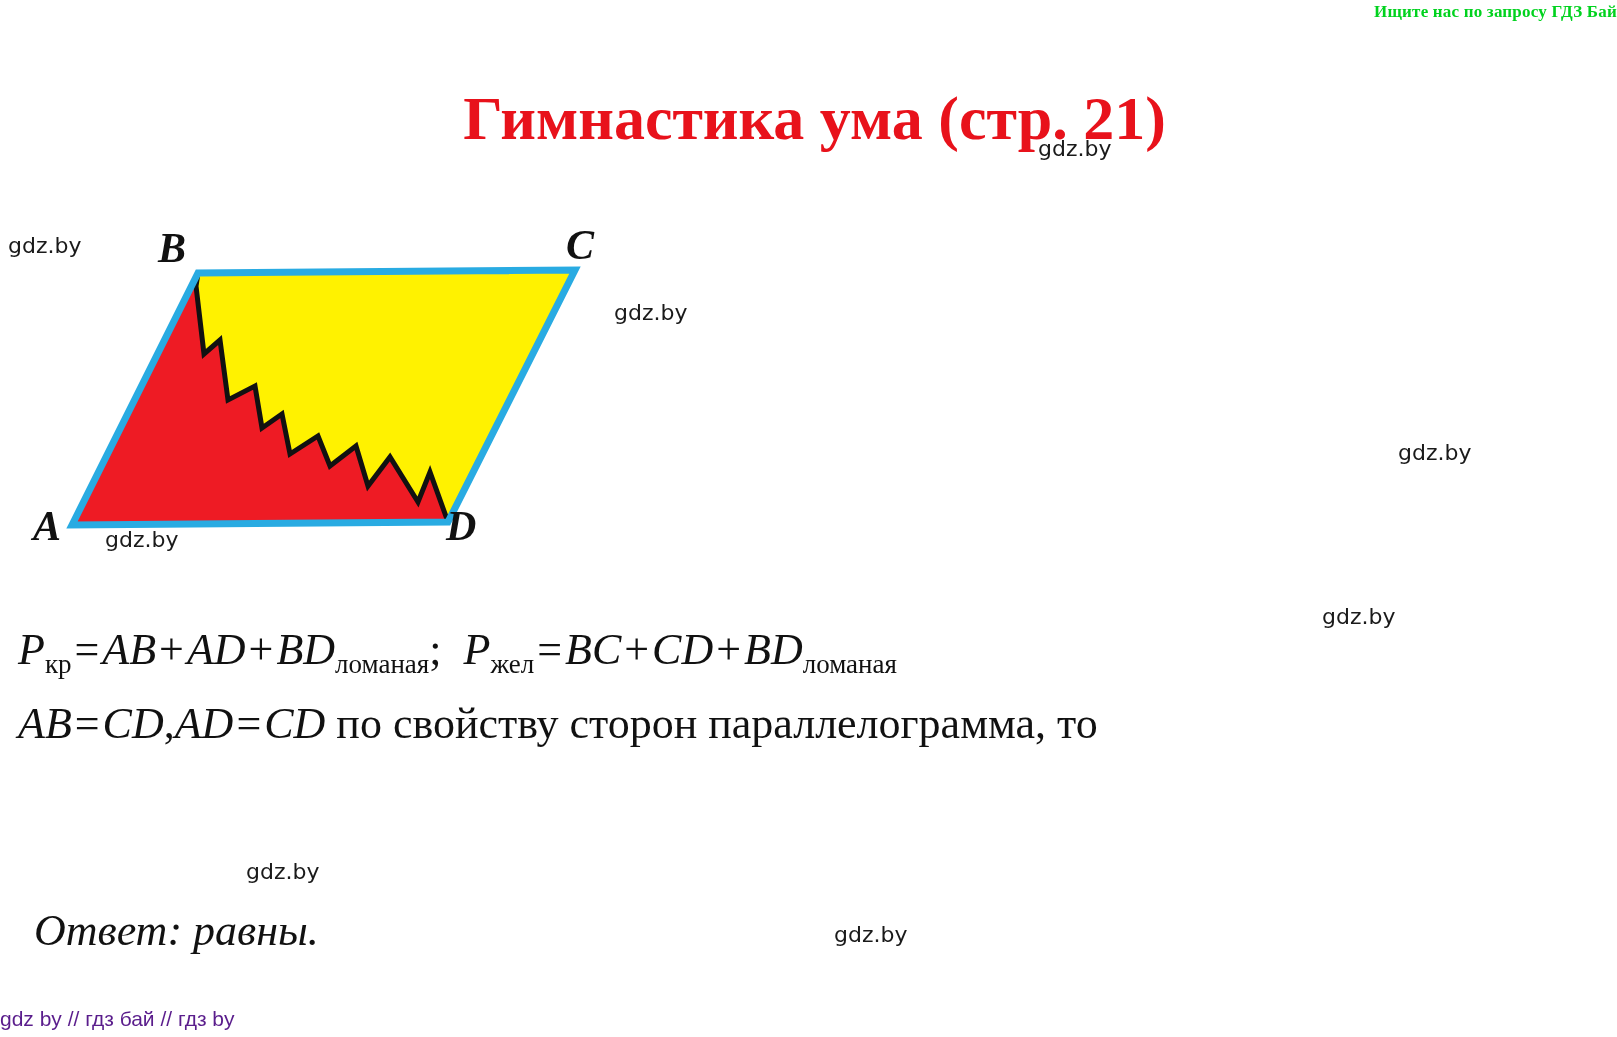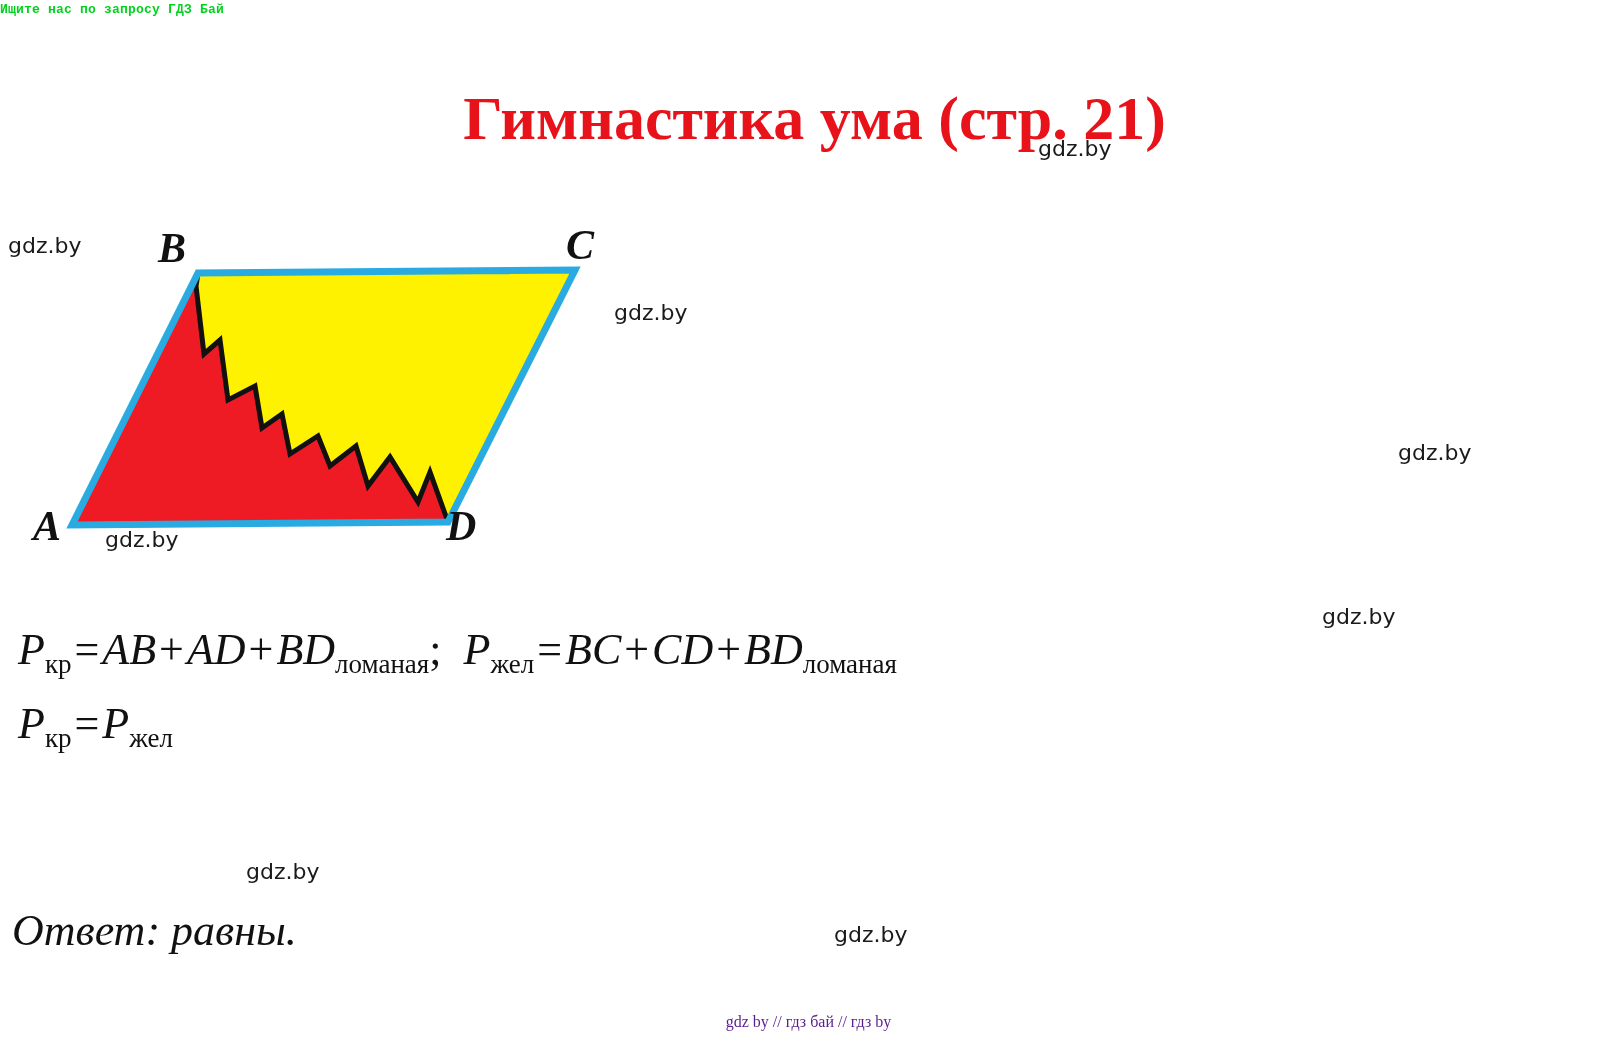--- a/index.html
+++ b/index.html
@@ -16,23 +16,23 @@
     font-family: "Liberation Serif", serif;
     background: #ffffff;
   }
 
   
   .promo-line {
     position: absolute;
     top: 2px;
     left: 0;
     width: 100%;
-    text-align: left;
-    font-family: Liberation Mono, monospace;
-    font-size: 13px;
+    text-align: right;
+    font-family: Liberation Serif, serif;
+    font-size: 17px;
     font-weight: 700;
     color: #00d21e;
     letter-spacing: 0.2px;
     white-space: nowrap;
   }
 
   
   .page-title {
     position: absolute;
     top: 44px;
@@ -104,38 +104,37 @@
   .ml1 { margin-bottom: 24px; }
   .ml2 { margin-bottom: 18px; }
   .mi   { font-style: italic; }
   .sub  { font-size: 27px; font-style: normal; vertical-align: -0.32em; }
   .op   { font-style: normal; padding: 0 3px; }
   .rm   { font-style: normal; }
 
   
   .answer {
     position: absolute;
-    left: 12px;
+    left: 34px;
     top: 905px;
     font-family: "Liberation Serif", serif;
     font-style: italic;
     font-size: 44px;
     color: #111111;
     white-space: nowrap;
   }
 
   
   .footer {
     position: absolute;
     left: 0;
     bottom: 6px;
     width: 100%;
-    text-align: center;
-    font-family: Liberation Serif, serif;
-    font-size: 16px;
+    font-family: Liberation Sans, sans-serif;
+    font-size: 21px;
     color: #5a1d8c;
     white-space: nowrap;
   }
 </style>
 </head>
 <body>
 
 <div class="promo-line">Ищите нас по запросу ГДЗ Бай</div>
 
 <h1 class="page-title">Гимнастика ума (стр. 21)</h1>
@@ -173,19 +172,19 @@
   <span class="vtx vtx-A">A</span>
   <span class="vtx vtx-B">B</span>
   <span class="vtx vtx-C">C</span>
   <span class="vtx vtx-D">D</span>
 </div>
 
 <div class="math-block">
 
   <div class="math-line ml1"><span class="mi">P</span><span class="sub">кр</span><span class="op">=</span><span class="mi">AB</span><span class="op">+</span><span class="mi">AD</span><span class="op">+</span><span class="mi">BD</span><span class="sub">ломаная</span><span class="rm">;</span>&nbsp;&nbsp;<span class="mi">P</span><span class="sub">жел</span><span class="op">=</span><span class="mi">BC</span><span class="op">+</span><span class="mi">CD</span><span class="op">+</span><span class="mi">BD</span><span class="sub">ломаная</span></div>
 
+  <div class="math-line ml2"><span class="mi">AB</span><span class="op">=</span><span class="mi">CD</span><span class="rm">,</span><span class="mi">AD</span><span class="op">=</span><span class="mi">CD</span><span class="rm"> по свойству сторон параллелограмма, то</span></div>
 
-  <div class="math-line"><span class="mi">P</span><span class="sub">кр</span><span class="op">=</span><span class="mi">P</span><span class="sub">жел</span></div>
 </div>
 
 <div class="answer">Ответ: равны.</div>
 
 <div class="footer">gdz by  //  гдз бай  //  гдз by</div>
 
 </body></html>

